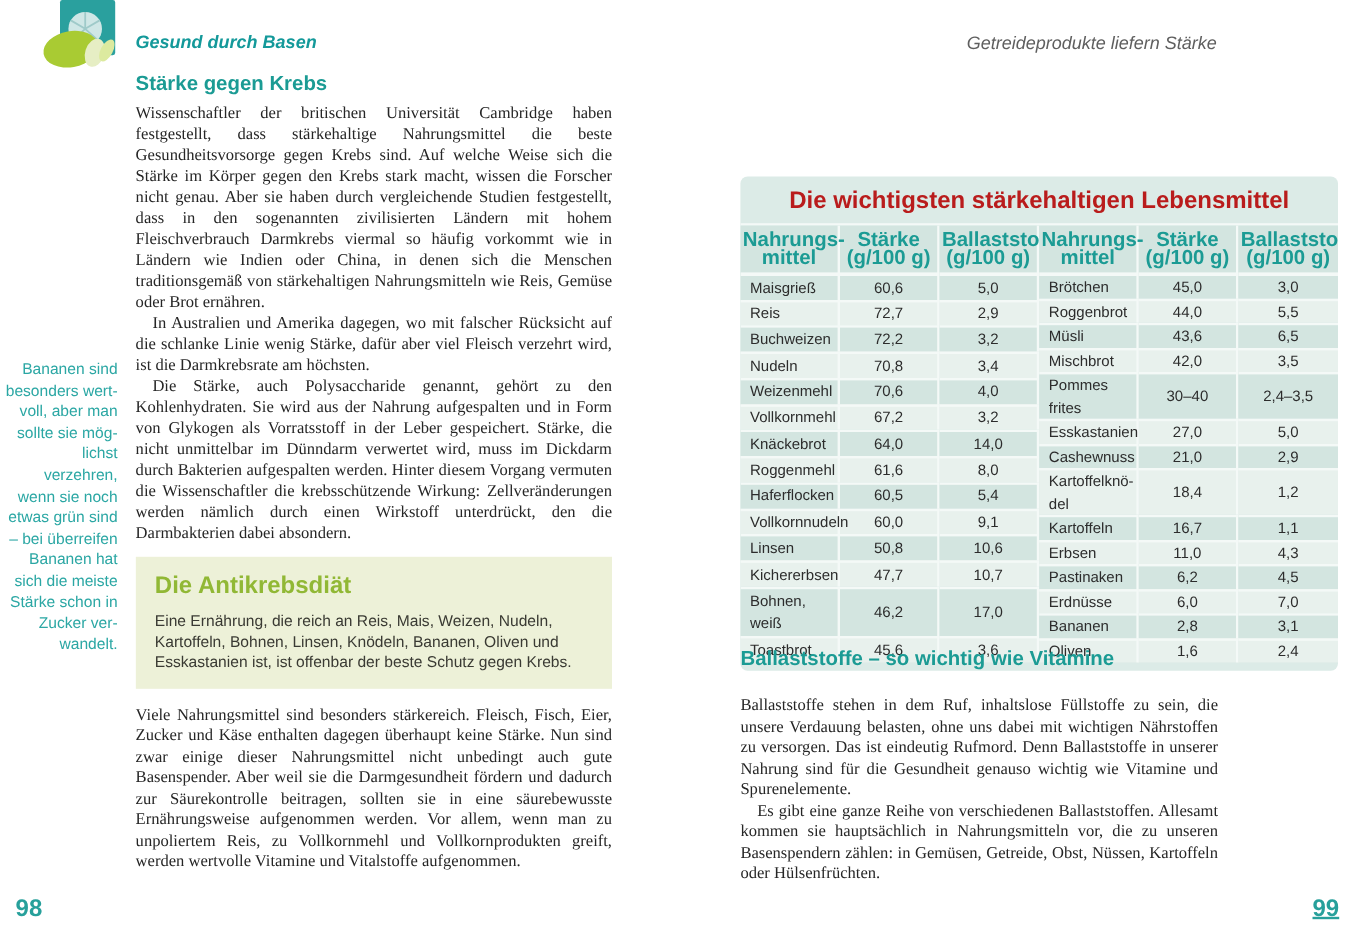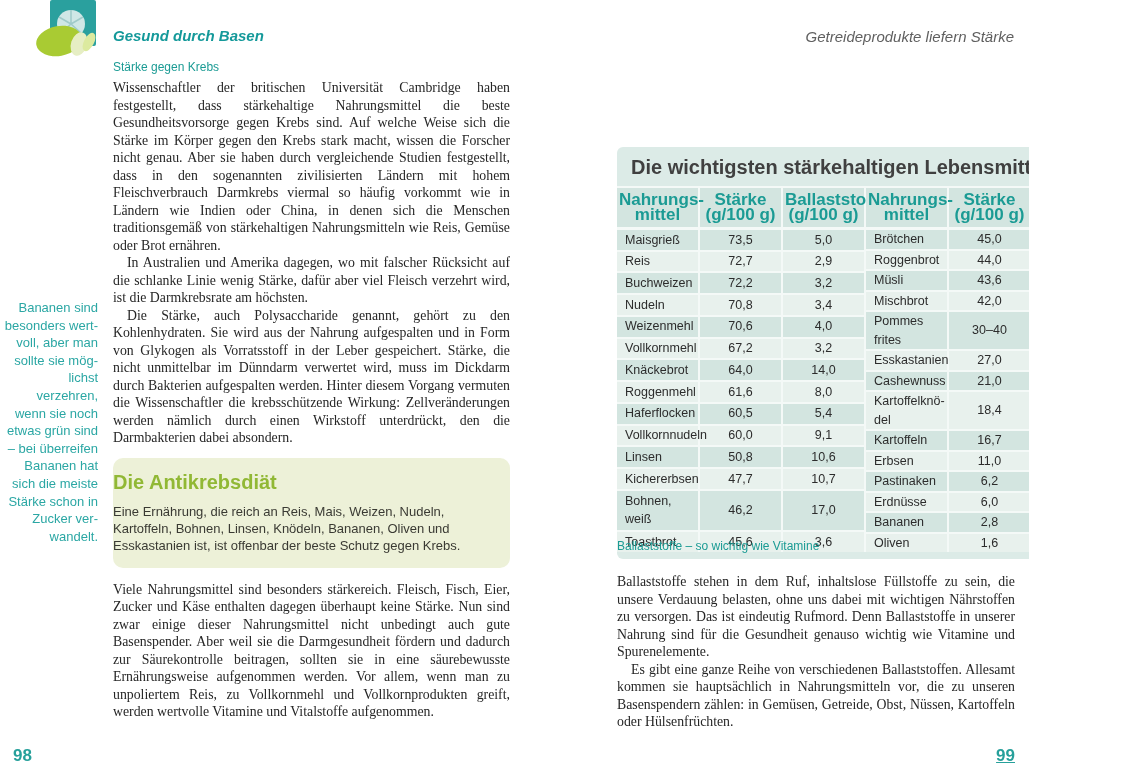--- a/index.html
+++ b/index.html
@@ -1,78 +1,78 @@
 <!DOCTYPE html>
 <html><head>
 <meta charset="utf-8">
 <style>
   * { margin:0; padding:0; box-sizing:border-box; }
   html,body { background:#ffffff; }
   .spread {
-    position:relative; width:1029px; height:784px;
+    position:relative; width:1130px; height:784px;
     background:#ffffff; overflow:hidden;
     font-family:"Liberation Serif", serif; color:#262626;
   }
   
   .logo { position:absolute; left:34px; top:0; width:66px; height:60px; }
   .brand {
     position:absolute; left:113px; top:27px;
     font-family:"Liberation Sans", sans-serif; font-size:15px;
     font-weight:bold; font-style:italic; color:#14999a;
   }
   .running-head {
     position:absolute; left:617px; top:28px; width:397px;
     text-align:right; font-family:"Liberation Sans", sans-serif;
     font-size:15px; font-style:italic; color:#5f5f5f;
   }
   
   .left-col { position:absolute; left:113px; top:60px; width:397px; height:690px; overflow:hidden; }
   .section-heading {
-    font-family:"Liberation Sans", sans-serif; font-size:12px;
-    font-weight:normal; color:#1b9b94; margin-bottom:5px;
+    font-family:"Liberation Sans", sans-serif; font-size:17px;
+    font-weight:bold; color:#1b9b94; margin-bottom:5px;
   }
   .body-par { font-size:13.8px; line-height:17.5px; text-align:justify; }
   .indent { text-indent:14px; }
   .info-box {
-    background:#edf1d8; border-radius:10px;
-    padding:13px 16px 14px 0; margin:11px 0 13px 0;
+    background:#edf1d8; border-radius:0;
+    padding:13px 16px 14px 16px; margin:11px 0 13px 0;
   }
   .info-box-title {
     font-family:"Liberation Sans", sans-serif; font-size:20px;
     font-weight:bold; color:#91b835; margin-bottom:9px;
   }
   .info-box-body {
     font-family:"Liberation Sans", sans-serif; font-size:13px;
     line-height:17px; color:#3a3a33;
   }
   .margin-note {
     position:absolute; left:4px; top:299px; width:94px;
     text-align:right; font-family:"Liberation Sans", sans-serif;
     font-size:13px; line-height:17.6px; color:#2ba7a4;
   }
   .page-num {
     position:absolute; top:746px;
-    font-family:"Liberation Sans", sans-serif; font-size:17px;
+    font-family:"Liberation Sans", sans-serif; font-size:20px;
     font-weight:bold; color:#27a09b;
   }
   .page-num.left { left:13px; }
   .page-num.right { right:14px;text-decoration:underline; }
   
   .right-intro { position:absolute; left:617px; top:62px; width:398px; }
   .right-section { position:absolute; left:617px; top:539px; width:398px; }
   .right-section .section-heading { margin-bottom:20px; }
   
   .food-table {
     position:absolute; left:617px; top:147px; width:498px;
     background:#dcebe7; border-radius:6px; overflow:hidden;
     font-family:"Liberation Sans", sans-serif; padding-bottom:7px;
   }
   .table-title {
-    font-size:20px; font-weight:bold; color:#404040;
-    padding:9px 14px 7px 14px; border-bottom:2px solid #f4f9f7;
+    font-size:20px; font-weight:bold; color:#b91c1c;
+    padding:9px 14px 7px 14px; border-bottom:2px solid #f4f9f7;text-align:center;
   }
   .table-halves { display:flex; }
   table.half { width:249px; border-collapse:separate; border-spacing:0; table-layout:fixed; }
   table.half th {
     width:34%; background:#d3e5e0; color:#1b9b94;
     font-size:17px; font-weight:bold; line-height:14.5px;
     text-align:center; vertical-align:middle;
     padding:5px 2px; height:40px;
     border-right:2px solid #f4f9f7; border-bottom:3px solid #f4f9f7;
   }
@@ -130,21 +130,21 @@
         <thead>
           <tr>
             <th>Nahrungs-mittel</th>
             <th>Stärke (g/100 g)</th>
             <th>Ballaststoffe (g/100 g)</th>
           </tr>
         </thead>
         <tbody id="rows-left">
             <tr>
               <td>Maisgrieß</td>
-              <td>73,5</td>
+              <td>60,6</td>
               <td>5,0</td>
             </tr>
             <tr>
               <td>Reis</td>
               <td>72,7</td>
               <td>2,9</td>
             </tr>
             <tr>
               <td>Buchweizen</td>
               <td>72,2</td>

